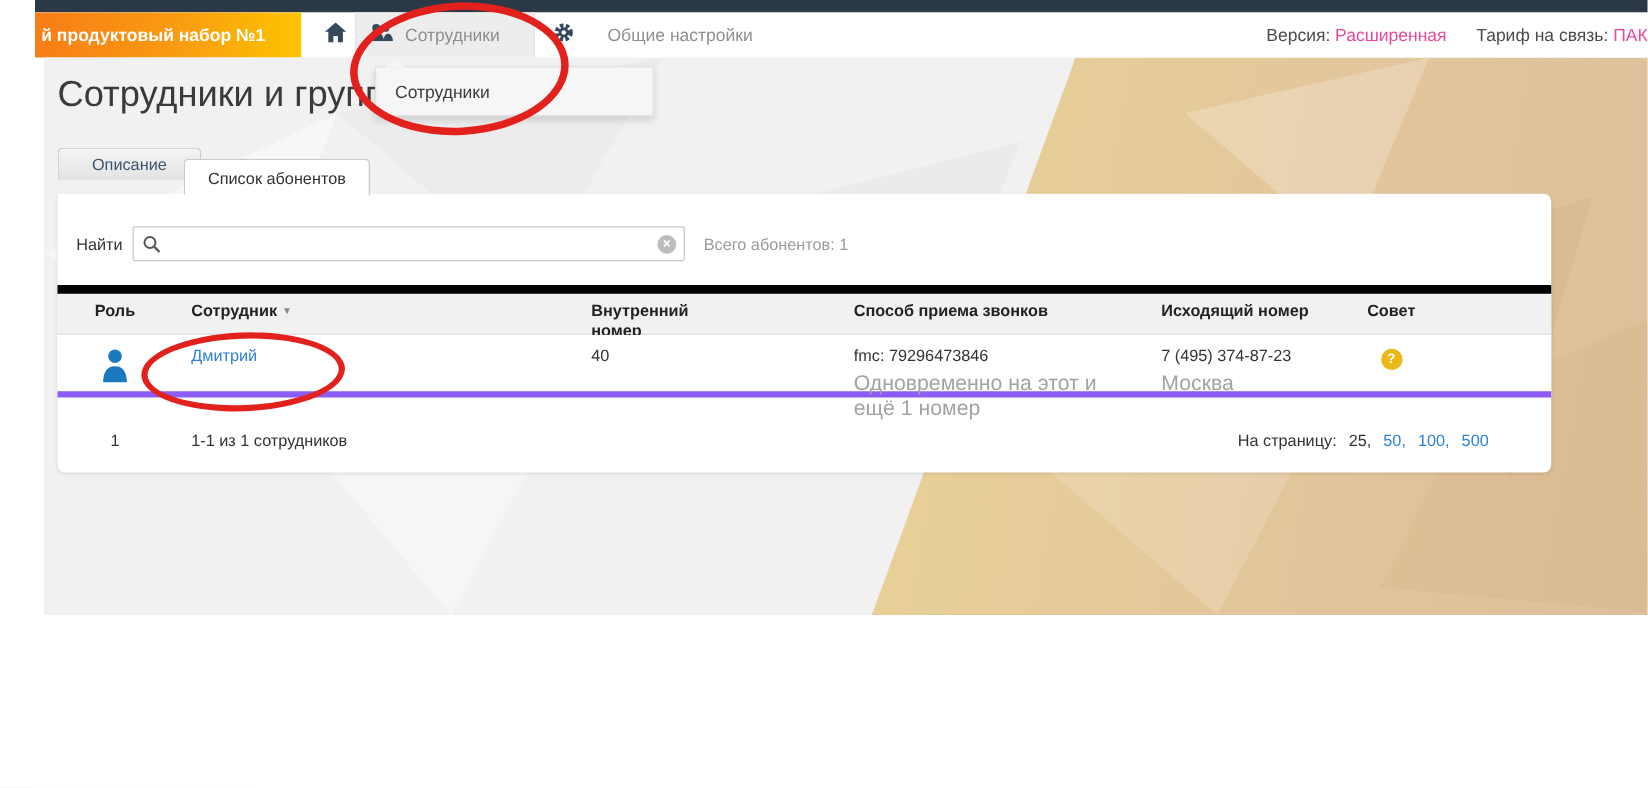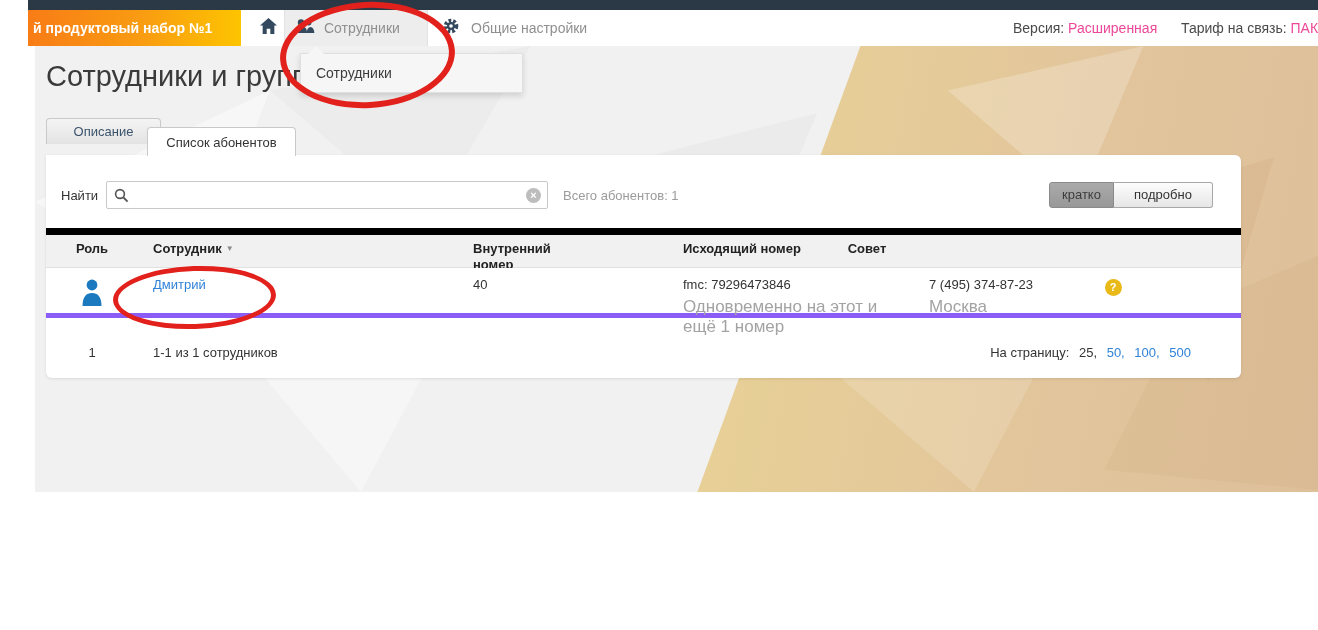--- a/index.html
+++ b/index.html
@@ -11,21 +11,21 @@
   .top-strip { position:absolute; left:0; top:0; width:1311px; height:10px; background:#2b3947; }
   .header-bar { position:absolute; left:0; top:10px; width:1311px; height:36px; background:#fff; }
   .badge { position:absolute; left:0; top:0; width:213px; height:36px;
            background:linear-gradient(90deg,#f87c16 0%, #f99d11 55%, #fdc400 100%);
            color:#fff; font-weight:bold; font-size:14px; line-height:36px; padding-left:5px;
            white-space:nowrap; overflow:hidden; }
   .home-btn { position:absolute; left:224px; top:0; width:32px; height:36px; display:flex; align-items:center; justify-content:center; cursor:pointer; }
   .nav-emp { position:absolute; left:256px; top:0; width:144px; height:36px; background:#ededed;
              border-left:1px solid #e2e2e2; border-right:1px solid #e2e2e2;
              display:flex; align-items:center; gap:9px; padding-left:9px; cursor:pointer; }
-  .nav-set { position:absolute; left:407px; top:0; height:36px; display:flex; align-items:center; gap:12px; padding-left:8px; cursor:pointer; }
+  .nav-set { position:absolute; left:407px; top:0; height:36px; display:flex; align-items:center; gap:27px; padding-left:8px; cursor:pointer; }
   .nav-label { font-size:14px; color:#8f8f8f; }
   .header-right { position:absolute; left:985px; top:0; width:326px; height:36px; line-height:36px;
                   font-size:14px; color:#4a4a4a; white-space:nowrap; overflow:hidden; }
   .header-right .lbl { color:#4a4a4a; }
   .header-right a { color:#ec4899; text-decoration:none; cursor:pointer; }
   .hdr-gap { display:inline-block; width:16px; }
 
   
   .bg-area { position:absolute; left:7px; top:46px; width:1304px; height:446px; background:#f1f1f1; overflow:hidden; }
   .facet { position:absolute; left:0; top:0; width:100%; height:100%; }
@@ -194,33 +194,30 @@
           <circle cx="6" cy="6" r="4.4" fill="none" stroke="#555" stroke-width="1.6"></circle>
           <line x1="9.5" y1="9.5" x2="13.6" y2="13.6" stroke="#555" stroke-width="1.8"></line>
         </svg>
       </span>
       <input type="text" value="" style="">
       <span class="clear-icon">×</span>
     </div>
 
     <div class="total-text">Всего абонентов: 1</div>
 
-    <div class="view-toggle">
-      <div class="btn-brief">кратко</div>
-      <div class="btn-detail">подробно</div>
-    </div>
 
     <div class="thead">
       <div class="col-role">Роль</div>
       <div class="col-emp">
         <span>Сотрудник</span><span class="sort-arrow">▼</span>
       </div>
       <div class="col-int">
         <span class="hdr-wrap">Внутренний номер</span>
       </div>
+      <div class="col-method">Способ приема звонков</div>
       <div class="col-out">Исходящий номер</div>
       <div class="col-advice">Совет</div>
     </div>
 
     <div class="trow">
       <div class="col-role">
         <span class="person-icon">
           <svg width="22" height="27" viewBox="0 0 22 27">
             <circle cx="11" cy="6" r="5.4" fill="#1b79c0"></circle>
             <path d="M1.5 27 c0-9.5 4-13 9.5-13 s9.5 3.5 9.5 13 z" fill="#1b79c0"></path>

